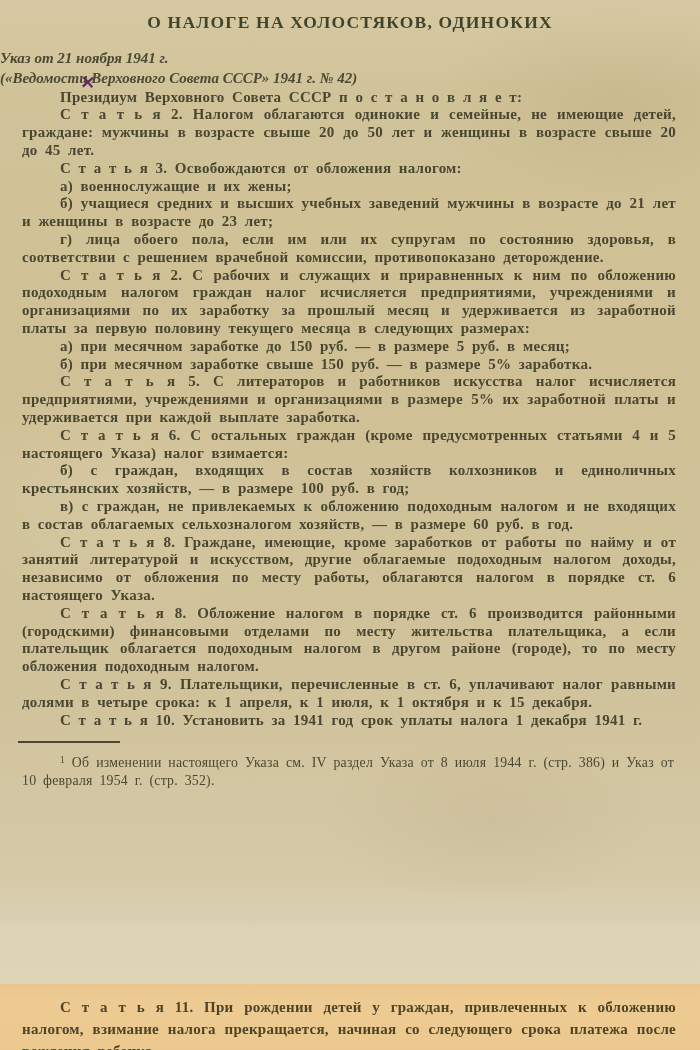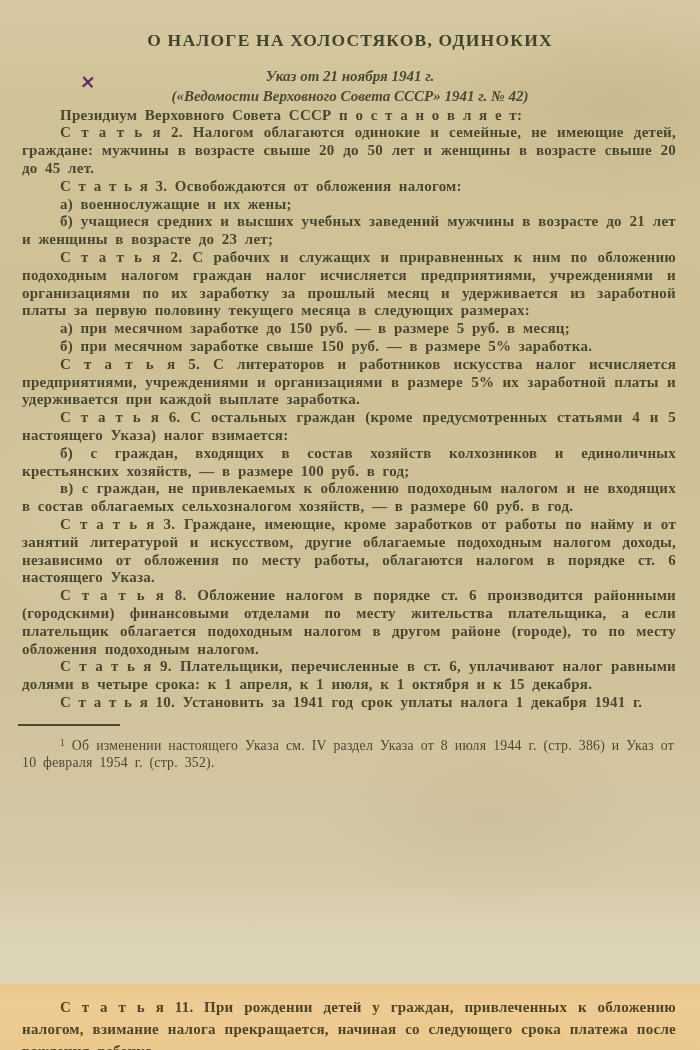--- a/index.html
+++ b/index.html
@@ -18,34 +18,33 @@
       linear-gradient(180deg, #d6c8a2 0px, #d1c399 90px, #cfc095 330px,
                       #d0c29a 680px, #d5c9a8 880px, #dcd2b4 930px, #ded5b9 984px, #ded5b9 1050px);
     text-rendering: optimizeLegibility;
   }
 
   
   .page * { -webkit-font-smoothing: antialiased; }
 
   .title {
     margin: 0;
-    padding-top: 28px;
+    padding-top: 10px;
     text-align: center;
     font-size: 17.5px;
     font-weight: 700;
     letter-spacing: 1.2px;
     line-height: 1.38;
     color: #41442c;
   }
   .title .line { display: block; }
   .fnmark { font-size: 10px; font-weight: 700; vertical-align: 6px; margin-left: 3px; }
 
   .subtitle {
     margin: 0;
-    text-align: center;
     font-style: italic;
     font-weight: 700;
     font-size: 15px;
     line-height: 1.35;
     color: #4c4933;
   }
   .subtitle-block { margin-top: 14px; }
 
   .margin-mark {
     position: absolute;
@@ -126,28 +125,29 @@
     <div class="subtitle">Указ от 21 ноября 1941 г.</div>
     <div class="subtitle">(«Ведомости Верховного Совета СССР» 1941 г. № 42)</div>
   </div>
 
   <div class="body-text">
     <p>Президиум Верховного Совета СССР п о с т а н о в л я е т:</p>
     <p>С т а т ь я  2. Налогом облагаются одинокие и семейные, не имеющие детей, граждане: мужчины в возрасте свыше 20 до 50 лет и женщины в возрасте свыше 20 до 45 лет.</p>
     <p>С т а т ь я  3. Освобождаются от обложения налогом:</p>
     <p>а) военнослужащие и их жены;</p>
     <p>б) учащиеся средних и высших учебных заведений мужчины в возрасте до 21 лет и женщины в возрасте до 23 лет;</p>
+    <p>г) лица обоего пола, если им или их супругам по состоянию здоровья, в соответствии с решением врачебной комиссии, противопоказано деторождение.</p>
     <p>С т а т ь я  2. С рабочих и служащих и приравненных к ним по обложению подоходным налогом граждан налог исчисляется предприятиями, учреждениями и организациями по их заработку за прошлый месяц и удерживается из заработной платы за первую половину текущего месяца в следующих размерах:</p>
     <p>а) при месячном заработке до 150 руб. — в размере 5 руб. в месяц;</p>
     <p>б) при месячном заработке свыше 150 руб. — в размере 5% заработка.</p>
     <p>С т а т ь я  5. С литераторов и работников искусства налог исчисляется предприятиями, учреждениями и организациями в размере 5% их заработной платы и удерживается при каждой выплате заработка.</p>
     <p>С т а т ь я  6. С остальных граждан (кроме предусмотренных статьями 4 и 5 настоящего Указа) налог взимается:</p>
     <p>б) с граждан, входящих в состав хозяйств колхозников и единоличных крестьянских хозяйств, — в размере 100 руб. в год;</p>
     <p>в) с граждан, не привлекаемых к обложению подоходным налогом и не входящих в состав облагаемых сельхозналогом хозяйств, — в размере 60 руб. в год.</p>
-    <p>С т а т ь я  3. Граждане, имеющие, кроме заработков от работы по найму и от занятий литературой и искусством, другие облагаемые подоходным налогом доходы, независимо от обложения по месту работы, облагаются налогом в порядке ст. 6 настоящего Указа.</p>
+    <p>С т а т ь я  8. Граждане, имеющие, кроме заработков от работы по найму и от занятий литературой и искусством, другие облагаемые подоходным налогом доходы, независимо от обложения по месту работы, облагаются налогом в порядке ст. 6 настоящего Указа.</p>
     <p>С т а т ь я  8. Обложение налогом в порядке ст. 6 производится районными (городскими) финансовыми отделами по месту жительства плательщика, а если плательщик облагается подоходным налогом в другом районе (городе), то по месту обложения подоходным налогом.</p>
     <p>С т а т ь я  9. Плательщики, перечисленные в ст. 6, уплачивают налог равными долями в четыре срока: к 1 апреля, к 1 июля, к 1 октября и к 15 декабря.</p>
     <p>С т а т ь я  10. Установить за 1941 год срок уплаты налога 1 декабря 1941 г.</p>
   </div>
 
   <hr class="footnote-rule">
 
   <p class="footnote"><sup>1</sup> <span>Об изменении настоящего Указа см. IV раздел Указа от 8 июля 1944 г. (стр. 386) и Указ от 10 февраля 1954 г. (стр. 352).</span></p>
 
   <div class="bottom-strip">

